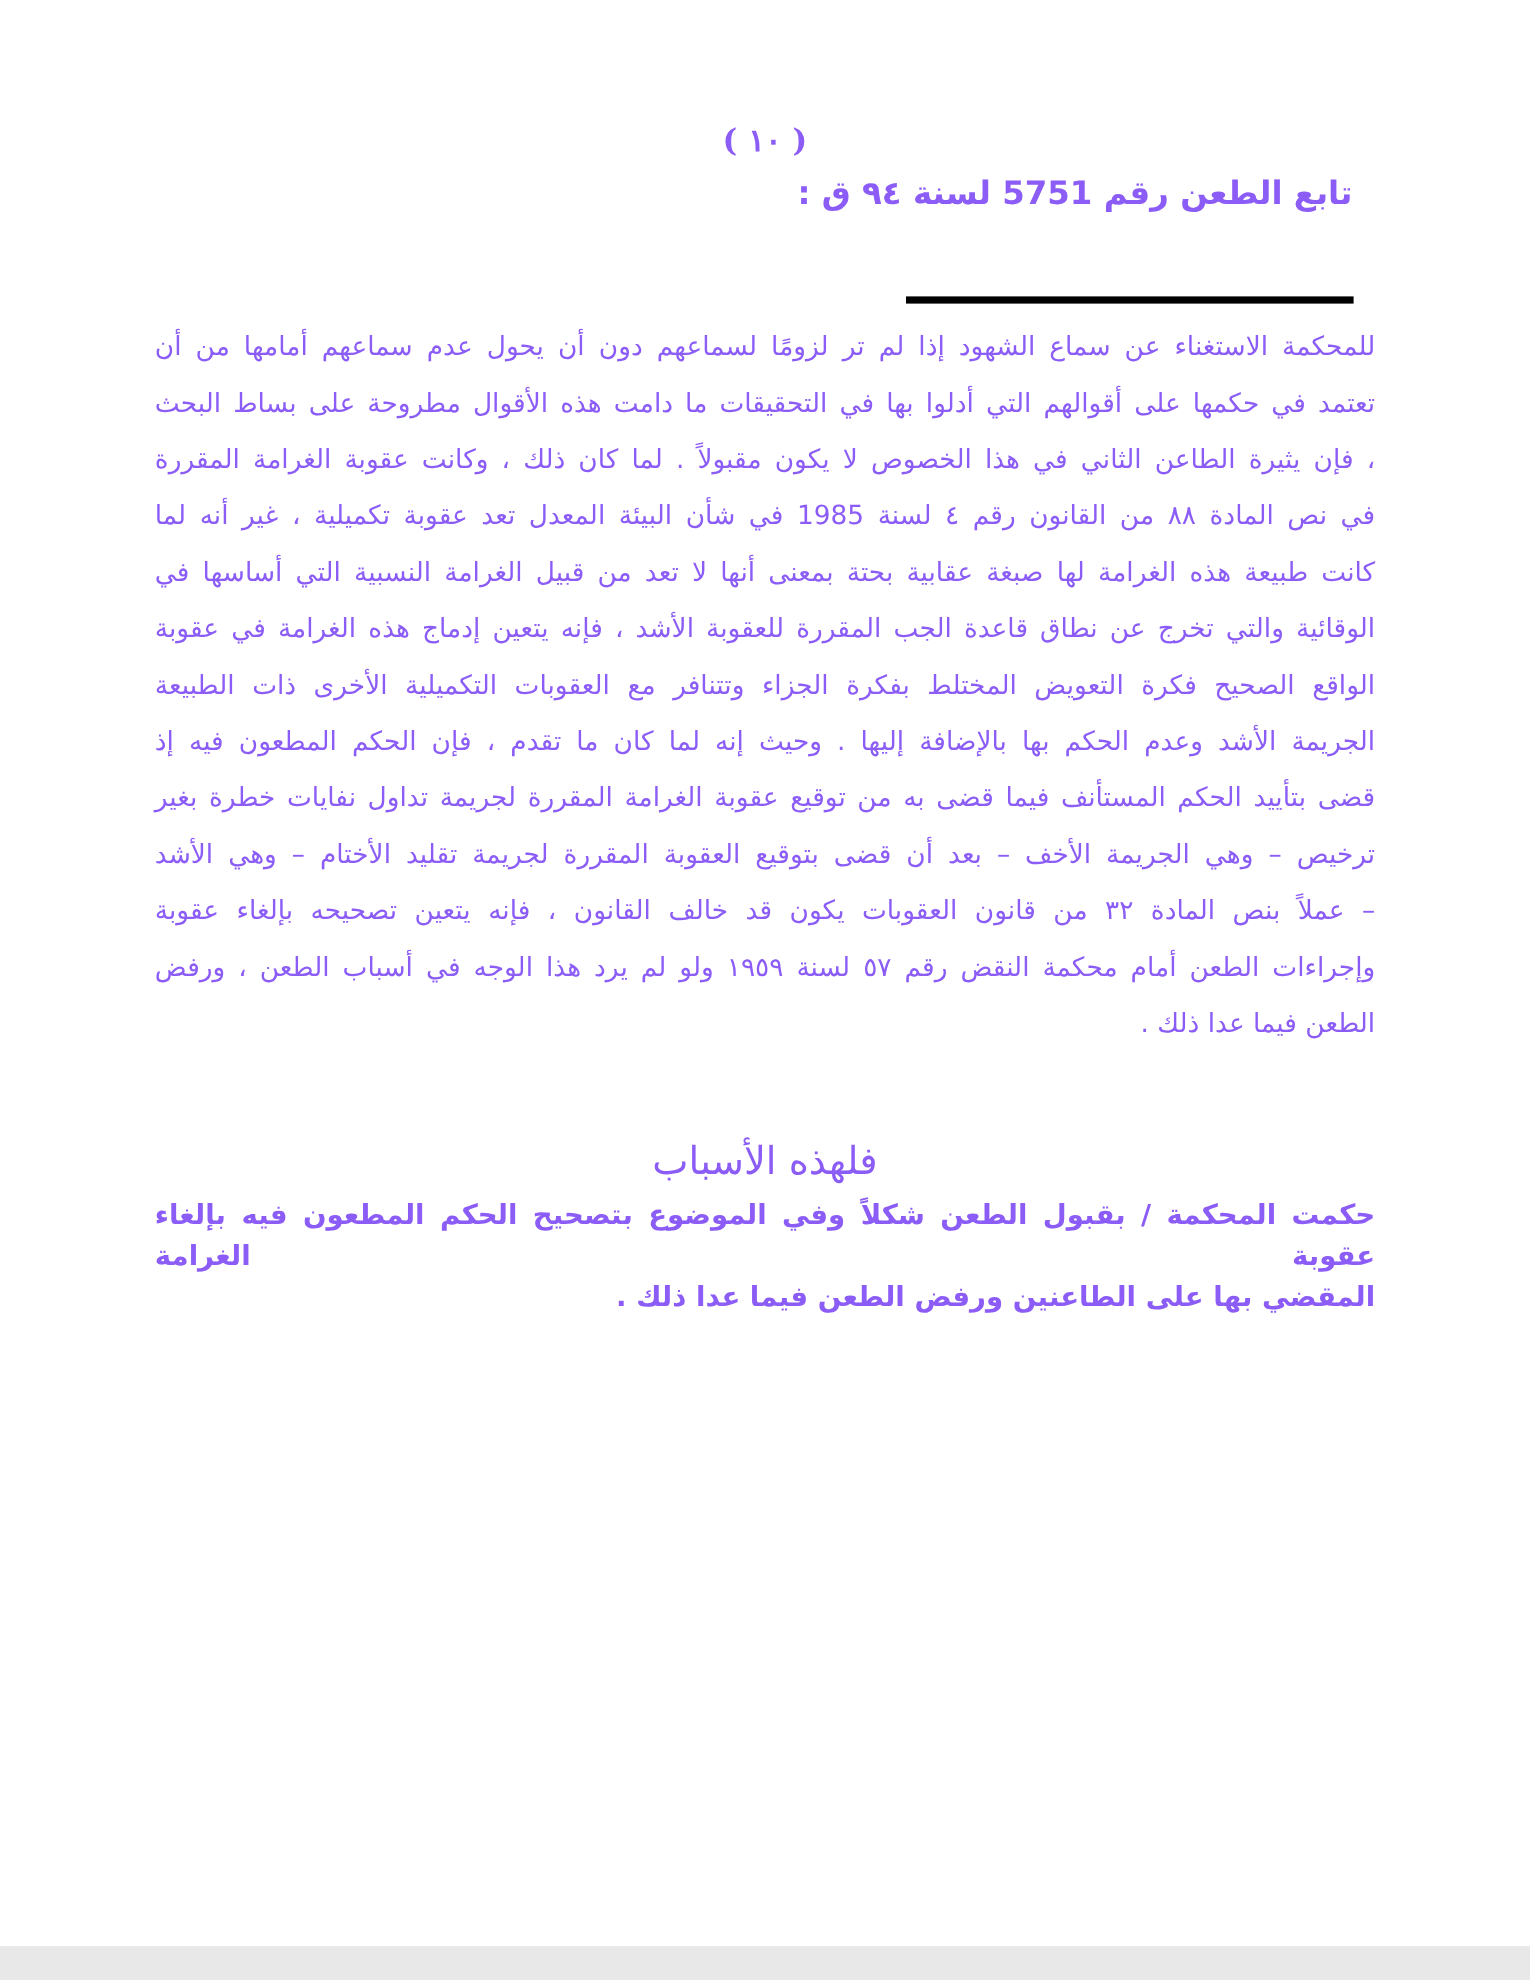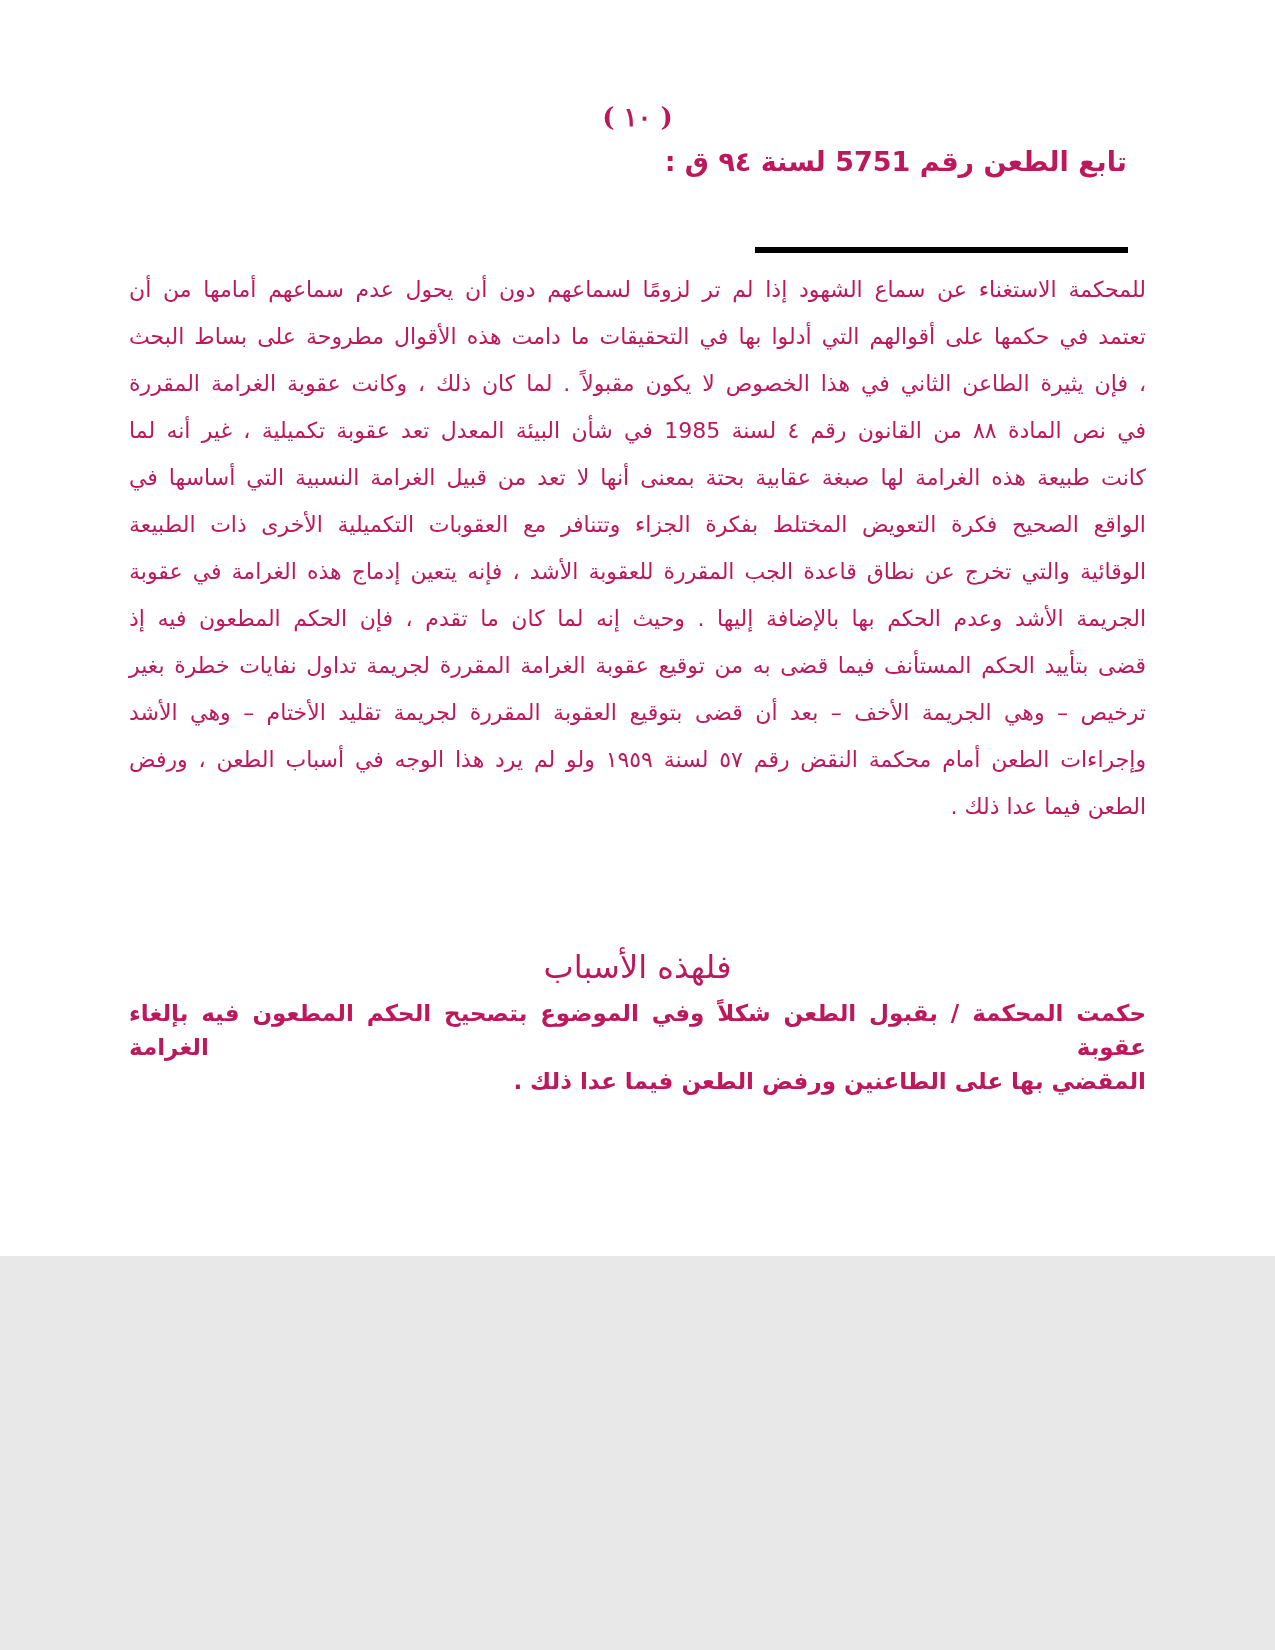--- a/index.html
+++ b/index.html
@@ -2,24 +2,24 @@
 <html lang="ar" dir="rtl"><head>
 <meta charset="utf-8">
 <style>
   * { margin: 0; padding: 0; box-sizing: border-box; }
   html, body { background: #e8e8e8; }
   body { font-family: "DejaVu Sans", sans-serif; }
 
   .page {
     position: relative;
     width: 1275px;
-    height: 1256px;
+    height: 1622px;
     margin: 0 auto;
     background: #ffffff;
-    color: #be185d;
+    color: #8b5cf6;
     direction: rtl;
     overflow: hidden;
   }
 
   .page-number {
     position: absolute;
     top: 102px;
     left: 0;
     width: 100%;
     text-align: center;
@@ -98,25 +98,26 @@
   <div class="header-note">تابع الطعن رقم 5751 لسنة ٩٤ ق :</div>
 
   <div class="header-rule"></div>
 
   <div class="body-text">
     <span class="line j">للمحكمة الاستغناء عن سماع الشهود إذا لم تر لزومًا لسماعهم دون أن يحول عدم سماعهم أمامها من أن</span>
     <span class="line j">تعتمد في حكمها على أقوالهم التي أدلوا بها في التحقيقات ما دامت هذه الأقوال مطروحة على بساط البحث</span>
     <span class="line j">، فإن يثيرة الطاعن الثاني في هذا الخصوص لا يكون مقبولاً . لما كان ذلك ، وكانت عقوبة الغرامة المقررة</span>
     <span class="line j">في نص المادة ٨٨ من القانون رقم ٤ لسنة 1985 في شأن البيئة المعدل تعد عقوبة تكميلية ، غير أنه لما</span>
     <span class="line j">كانت طبيعة هذه الغرامة لها صبغة عقابية بحتة بمعنى أنها لا تعد من قبيل الغرامة النسبية التي أساسها في</span>
+    <span class="line j">الوقائية والتي تخرج عن نطاق قاعدة الجب المقررة للعقوبة الأشد ، فإنه يتعين إدماج هذه الغرامة في عقوبة</span>
     <span class="line j">الواقع الصحيح فكرة التعويض المختلط بفكرة الجزاء وتتنافر مع العقوبات التكميلية الأخرى ذات الطبيعة</span>
-    <span class="line j">الوقائية والتي تخرج عن نطاق قاعدة الجب المقررة للعقوبة الأشد ، فإنه يتعين إدماج هذه الغرامة في عقوبة</span>
     <span class="line j">الجريمة الأشد وعدم الحكم بها بالإضافة إليها . وحيث إنه لما كان ما تقدم ، فإن الحكم المطعون فيه إذ</span>
     <span class="line j">قضى بتأييد الحكم المستأنف فيما قضى به من توقيع عقوبة الغرامة المقررة لجريمة تداول نفايات خطرة بغير</span>
     <span class="line j">ترخيص – وهي الجريمة الأخف – بعد أن قضى بتوقيع العقوبة المقررة لجريمة تقليد الأختام – وهي الأشد</span>
+    <span class="line j">– عملاً بنص المادة ٣٢ من قانون العقوبات يكون قد خالف القانون ، فإنه يتعين تصحيحه بإلغاء عقوبة</span>
     <span class="line j">وإجراءات الطعن أمام محكمة النقض رقم ٥٧ لسنة ١٩٥٩ ولو لم يرد هذا الوجه في أسباب الطعن ، ورفض</span>
     <span class="line">الطعن فيما عدا ذلك .</span>
   </div>
 
   <div class="reasons-heading">فلهذه الأسباب</div>
 
   <div class="verdict">
     <span class="line j">حكمت المحكمة / بقبول الطعن شكلاً وفي الموضوع بتصحيح الحكم المطعون فيه بإلغاء عقوبة الغرامة</span>
     <span class="line">المقضي بها على الطاعنين ورفض الطعن فيما عدا ذلك .</span>
   </div>

